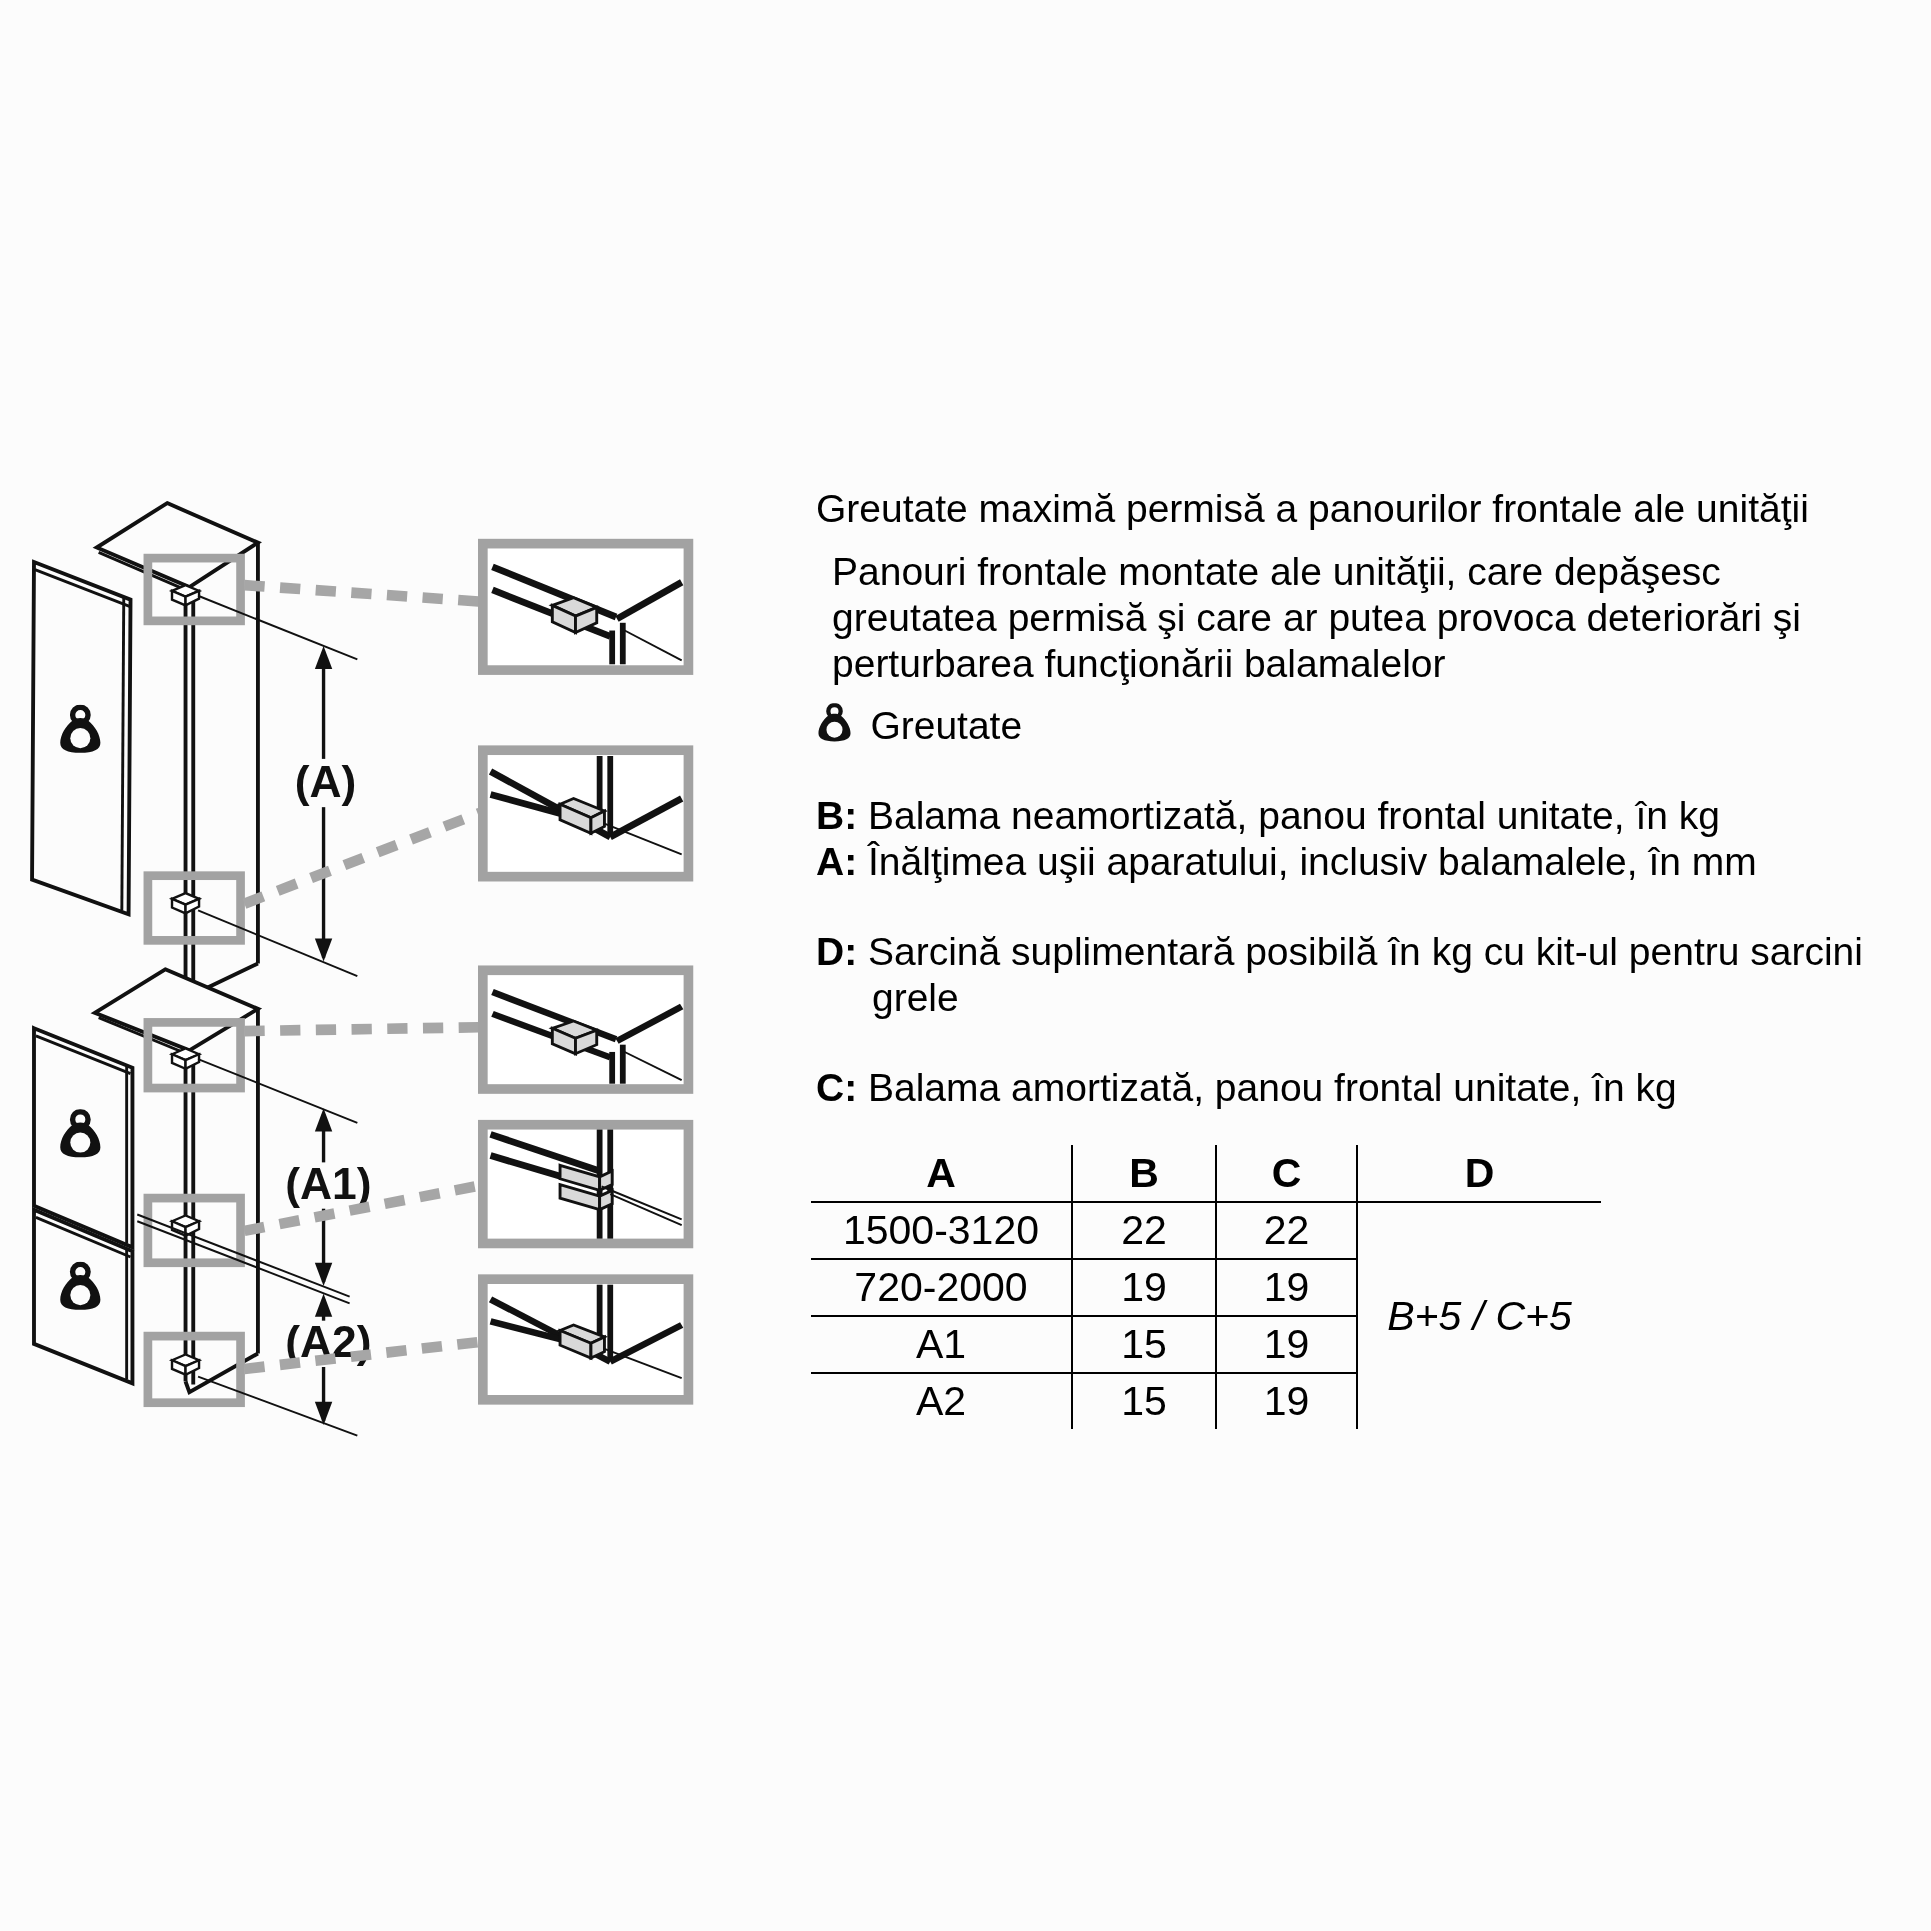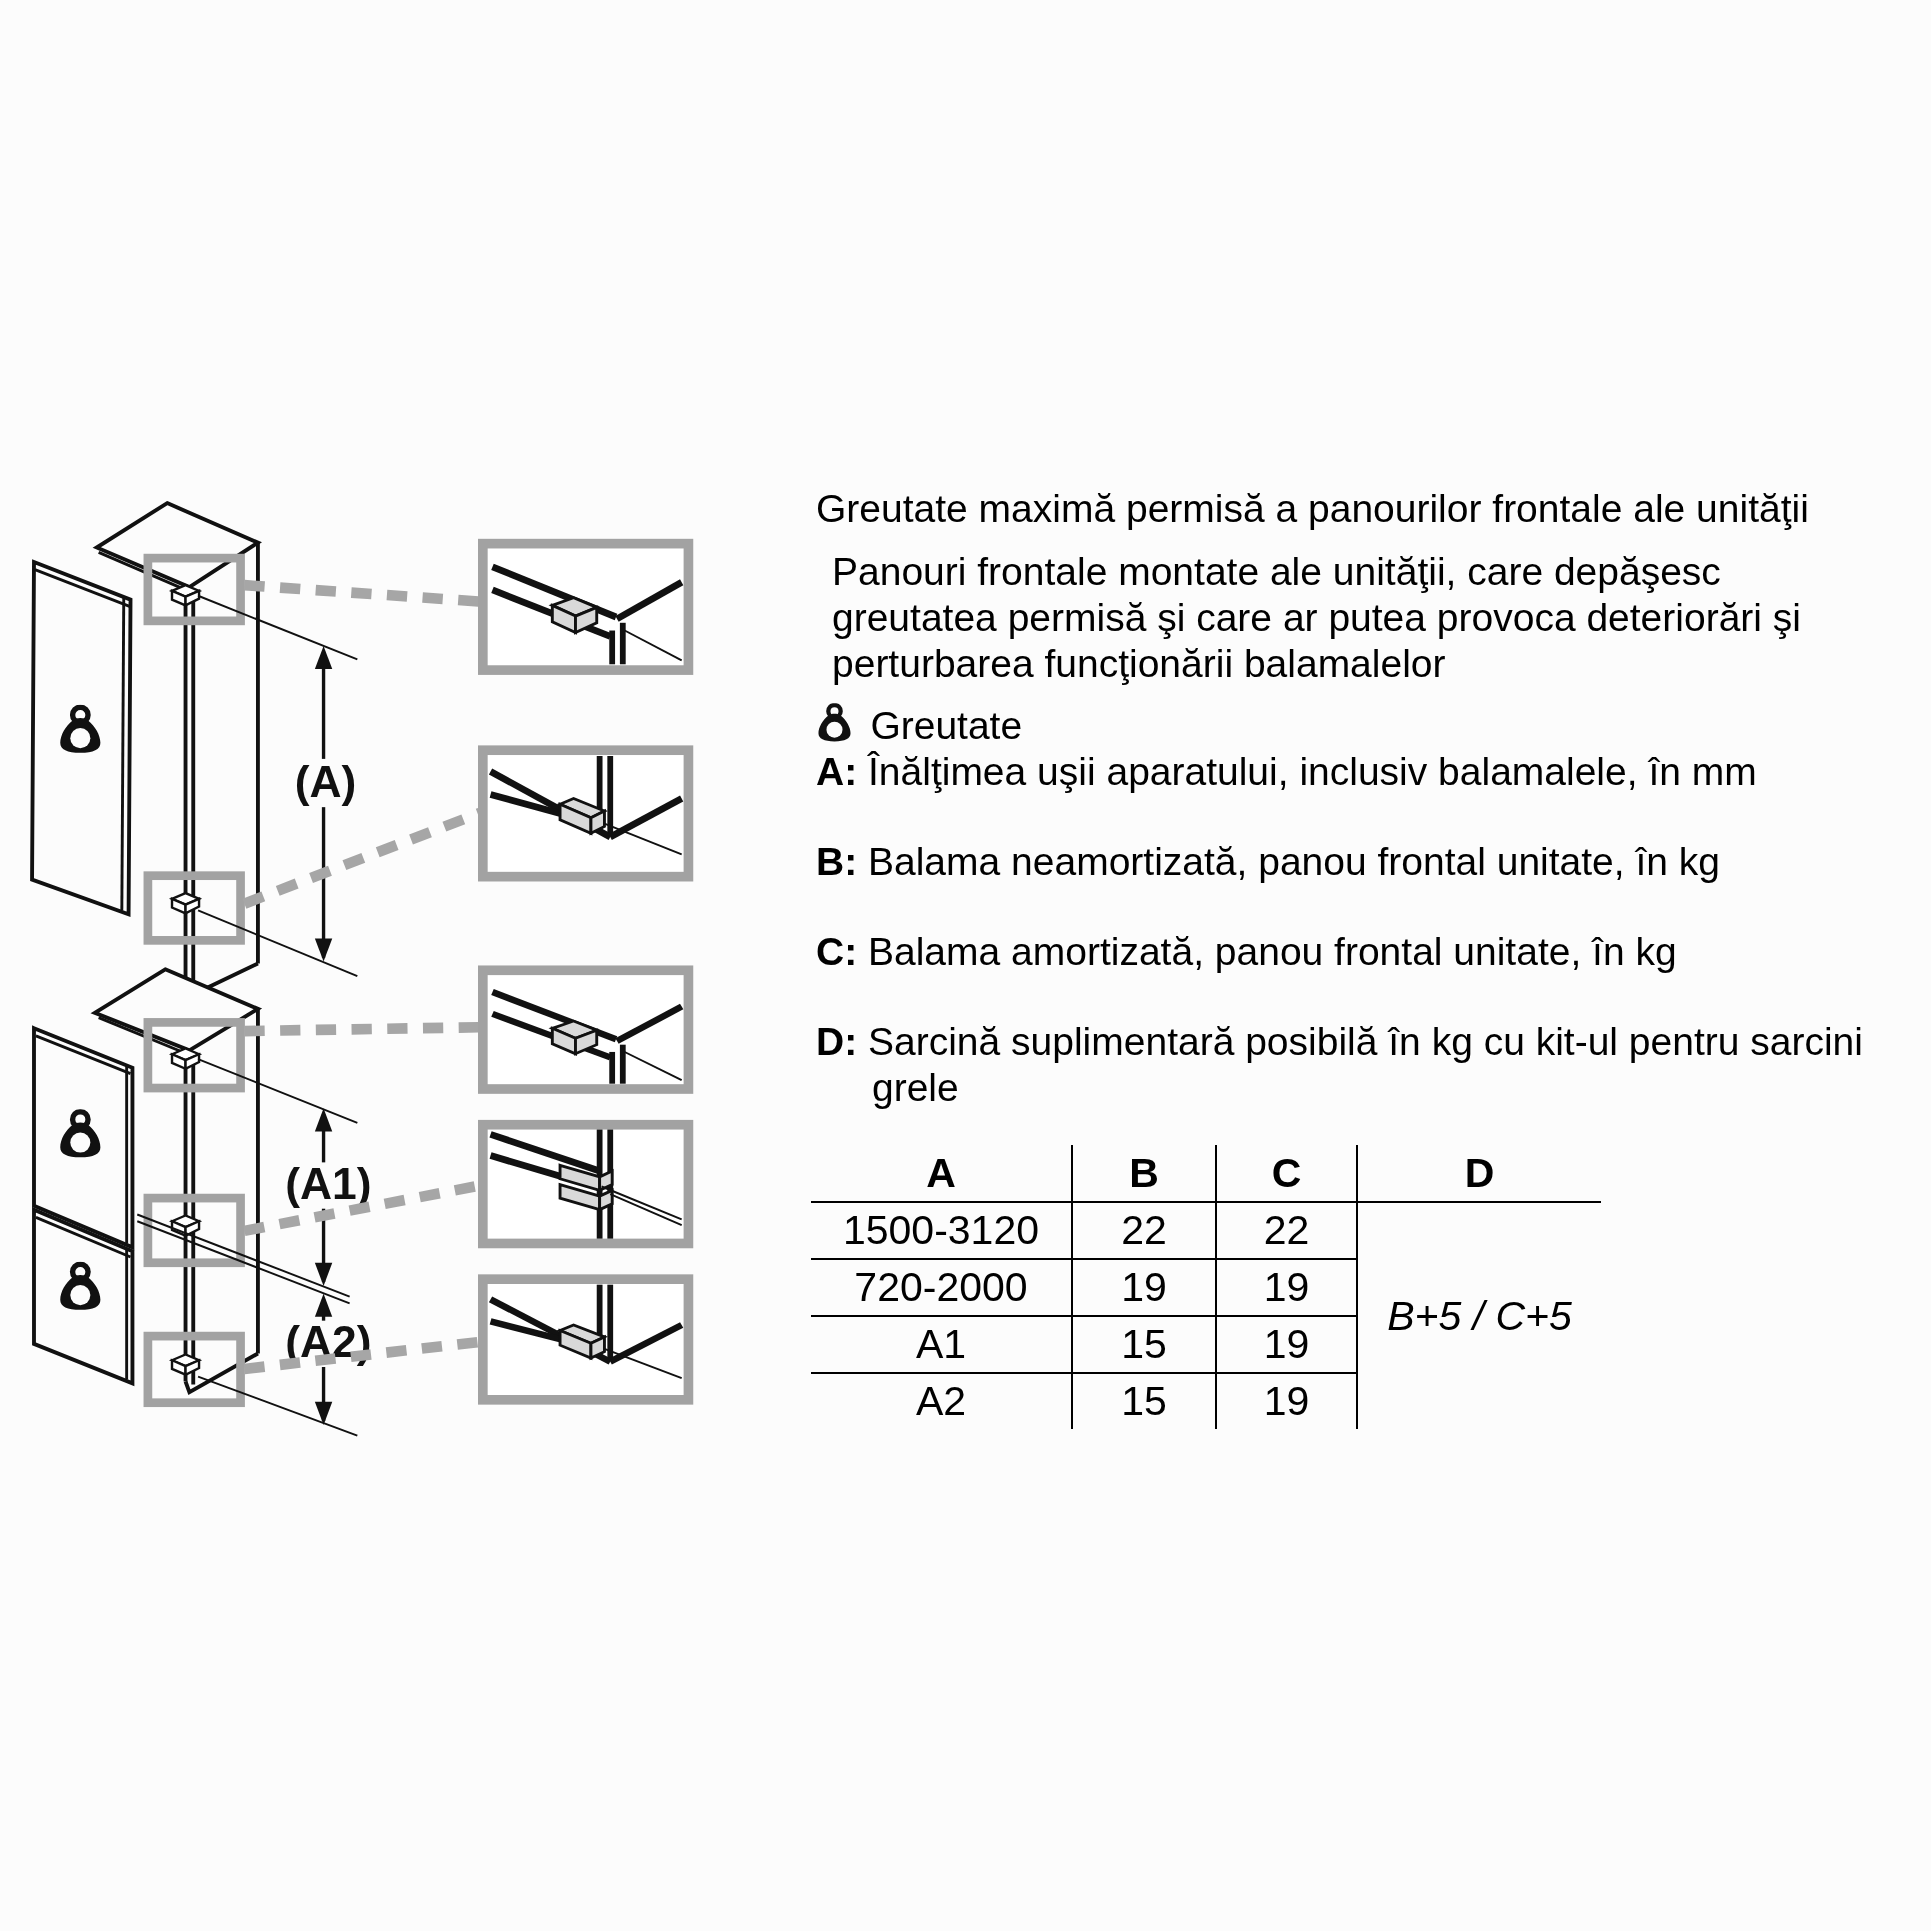--- a/index.html
+++ b/index.html
@@ -209,24 +209,24 @@
     <h1 class="title">Greutate maximă permisă a panourilor frontale ale unităţii</h1>
     <p class="intro">Panouri frontale montate ale unităţii, care depăşesc greutatea permisă şi care ar putea provoca deteriorări şi perturbarea funcţionării balamalelor</p>
 
     <div class="legend">
       <div class="legend-weight">
         <svg width="37" height="41" viewBox="0 0 60 66">
             <use href="#wicon"></use>
           </svg>
         <span>Greutate</span>
       </div>
+      <div class="def gap"><b>B:</b> <span>Balama neamortizată, panou frontal unitate, în kg</span></div>
       <div class="def"><b>A:</b> <span>Înălţimea uşii aparatului, inclusiv balamalele, în mm</span></div>
-      <div class="def gap"><b>B:</b> <span>Balama neamortizată, panou frontal unitate, în kg</span></div>
+      <div class="def gap"><b>D:</b> <span>Sarcină suplimentară posibilă în kg cu kit-ul pentru sarcini grele</span></div>
       <div class="def gap"><b>C:</b> <span>Balama amortizată, panou frontal unitate, în kg</span></div>
-      <div class="def gap"><b>D:</b> <span>Sarcină suplimentară posibilă în kg cu kit-ul pentru sarcini grele</span></div>
     </div>
   </div>
 
   <table class="loads">
     <colgroup>
       <col style="width:261px">
         <col style="width:144px">
         <col style="width:141px">
         <col style="width:244px">
     </colgroup>

